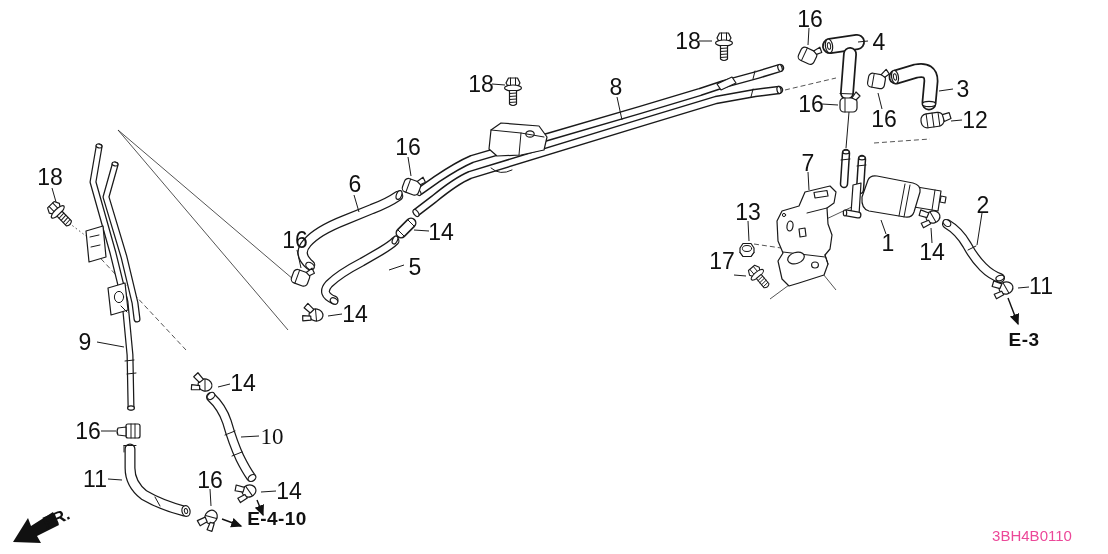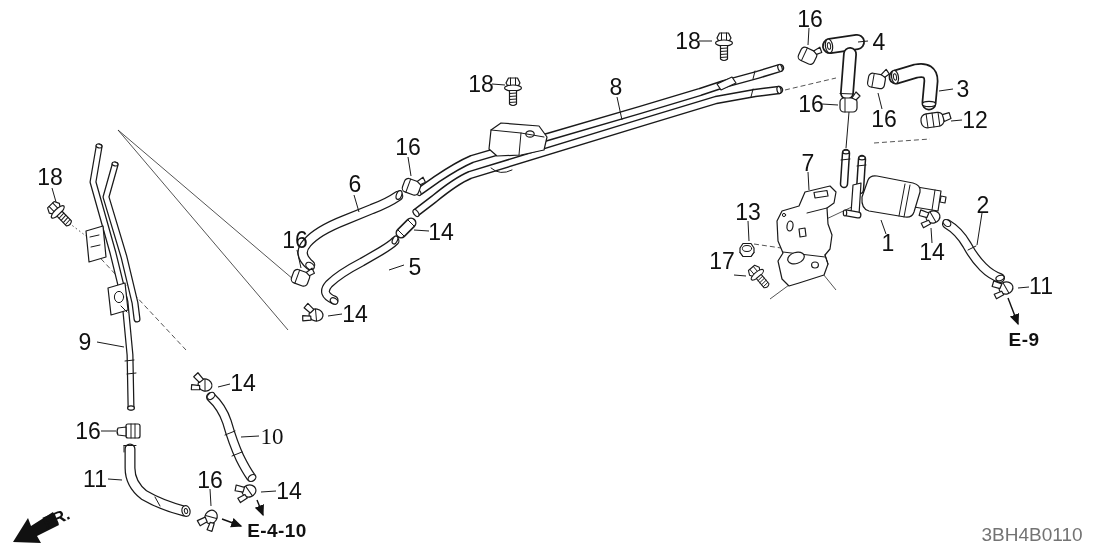--- a/index.html
+++ b/index.html
@@ -3,21 +3,21 @@
 <meta charset="utf-8">
 <style>
   html,body{margin:0;padding:0;background:#fff}
   .stage{position:relative;width:1108px;height:554px;background:#fff;overflow:hidden;
          font-family:"Liberation Sans",sans-serif;color:#111}
   .stage svg{position:absolute;left:0;top:0}
   .labels{position:absolute;left:0;top:0;width:100%;height:100%;pointer-events:none}
   .callout{position:absolute;transform:translate(-50%,-50%);font-size:23px;line-height:1;
            color:#111;white-space:nowrap;font-family:"Liberation Sans",sans-serif}
   .callout.ref{font-weight:700;font-size:19px;letter-spacing:.4px}
-  .code{position:absolute;transform:translate(-50%,-50%);font-size:19px;color:#737373;white-space:nowrap}
+  .code{position:absolute;transform:translate(-50%,-50%);font-size:15px;color:#ec4899;white-space:nowrap}
   
   .part{fill:#fff;stroke:#1a1a1a;stroke-width:1.2;stroke-linejoin:round}
   .thin{fill:none;stroke:#1a1a1a;stroke-width:1;stroke-linecap:round}
   .lead{fill:none;stroke:#1a1a1a;stroke-width:1}
   .cst{fill:none;stroke:#2a2a2a;stroke-width:.8}
   .dash{stroke-dasharray:5 3}
   .dot{stroke-dasharray:1.6 2.6}
   .to{fill:none;stroke:#1a1a1a;stroke-linecap:round;stroke-linejoin:round}
   .ti{fill:none;stroke:#fff;stroke-linecap:round;stroke-linejoin:round}
   .aro{fill:none;stroke:#111;stroke-width:1.4}
@@ -324,19 +324,19 @@
       <div class="callout" style="left: 811px; top: 104px;">16</div>
       <div class="callout" style="left: 884px; top: 119px;">16</div>
       <div class="callout" style="left: 975px; top: 120px;">12</div>
       <div class="callout" style="left: 808px; top: 163px;">7</div>
       <div class="callout" style="left: 748px; top: 212px;">13</div>
       <div class="callout" style="left: 888px; top: 243px;">1</div>
       <div class="callout" style="left: 983px; top: 205px;">2</div>
       <div class="callout" style="left: 932px; top: 252px;">14</div>
       <div class="callout" style="left: 722px; top: 261px;">17</div>
       <div class="callout" style="left: 1041px; top: 286px;">11</div>
-      <div class="callout ref" style="left: 277px; top: 530px;">E-4-10</div>
-      <div class="callout ref" style="left: 1024px; top: 339px;">E-9</div>
+      <div class="callout ref" style="left: 277px; top: 518px;">E-4-10</div>
+      <div class="callout ref" style="left: 1024px; top: 339px;">E-3</div>
     </div>
 
 <div class="code" style="left:1032px;top:535px">3BH4B0110</div>
 
 </div>
 
 </body></html>

